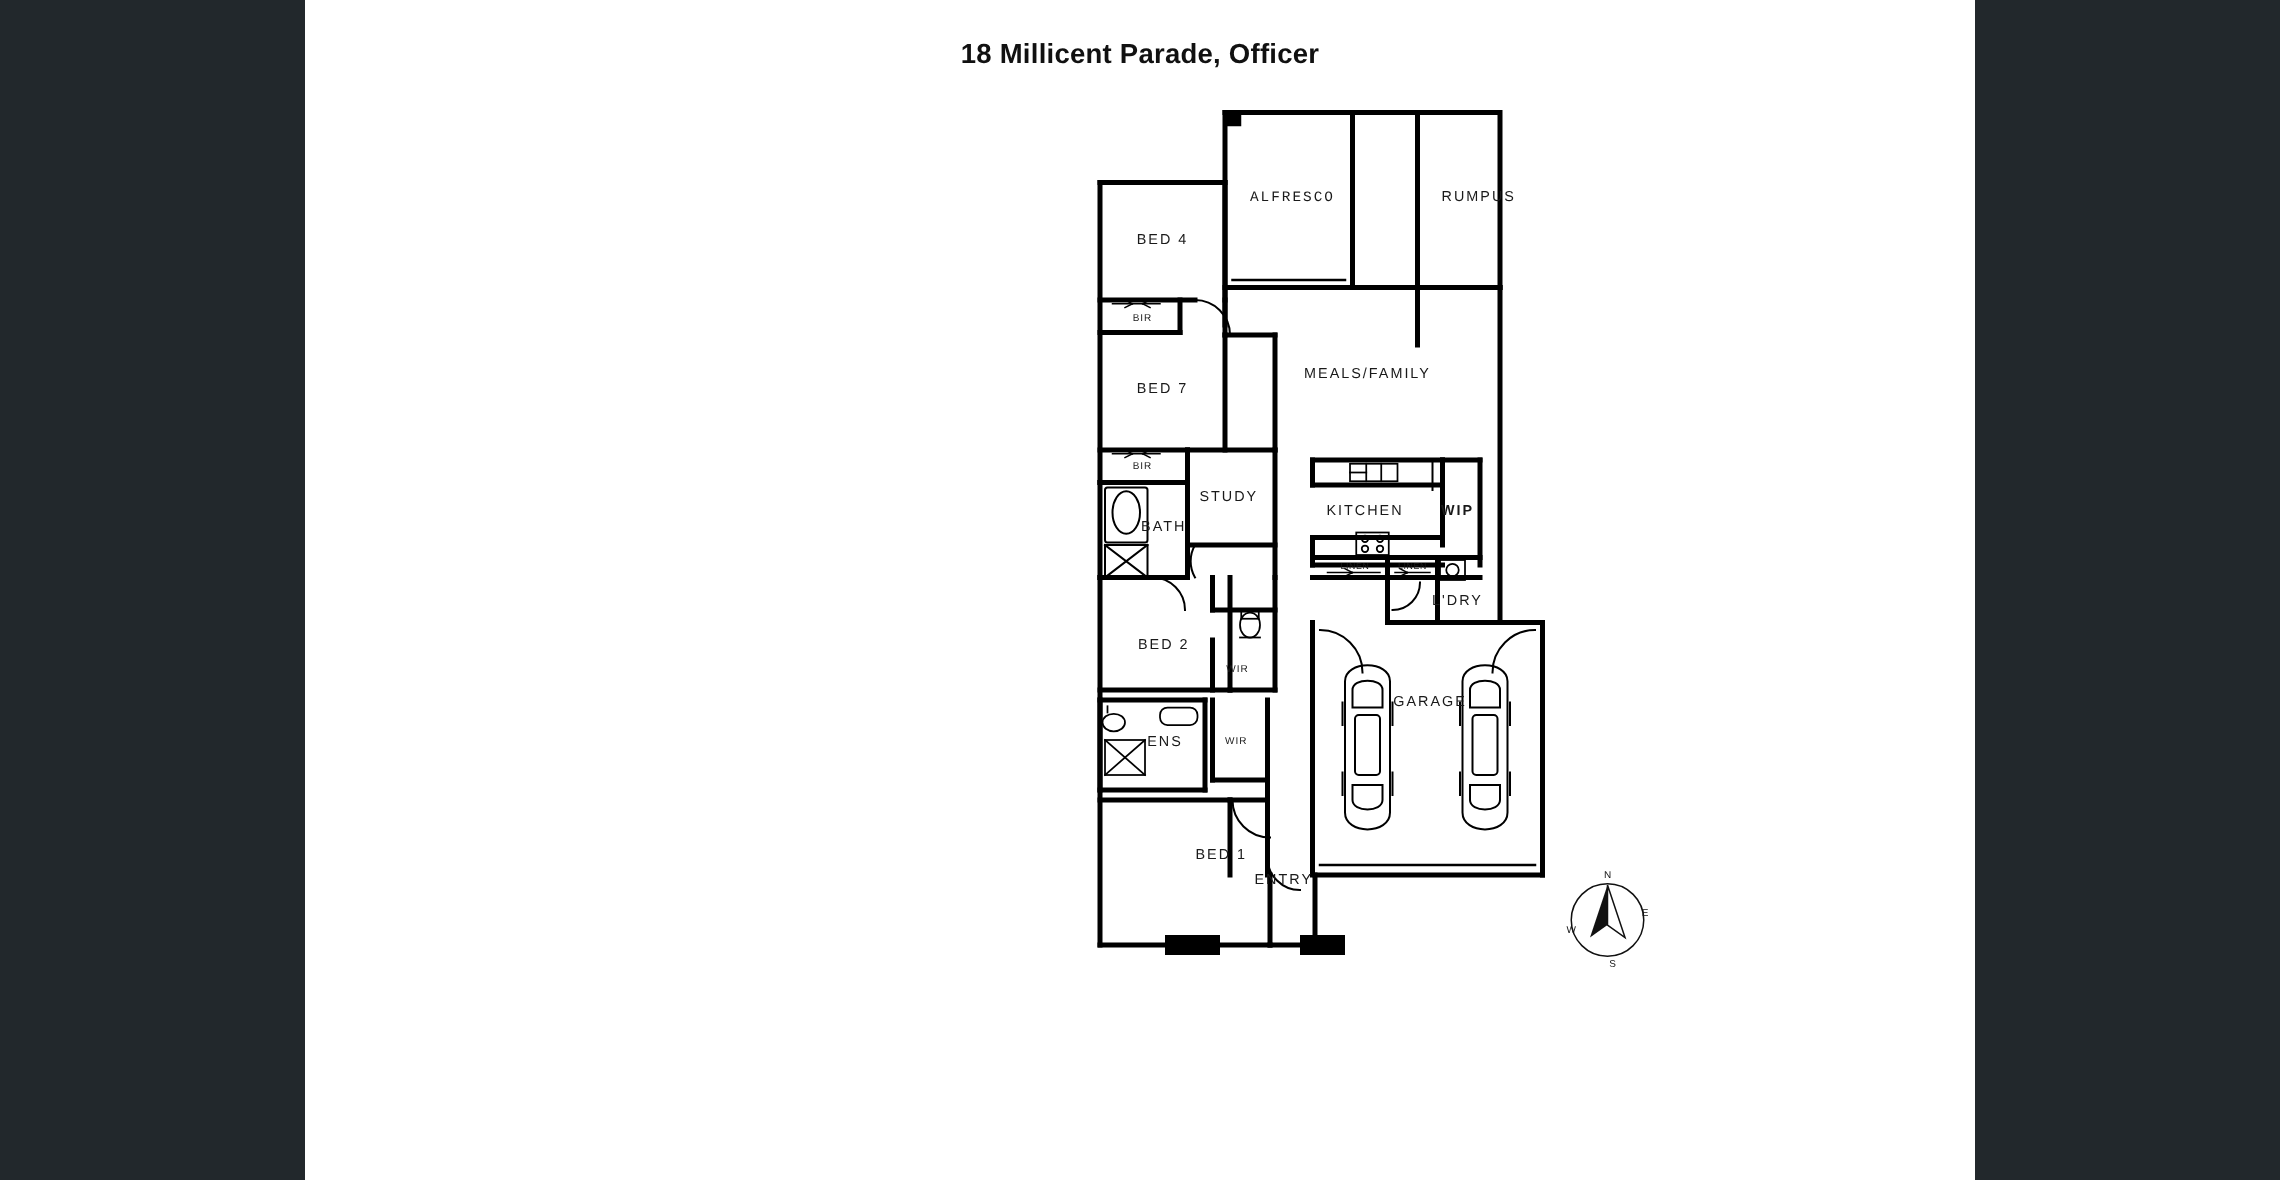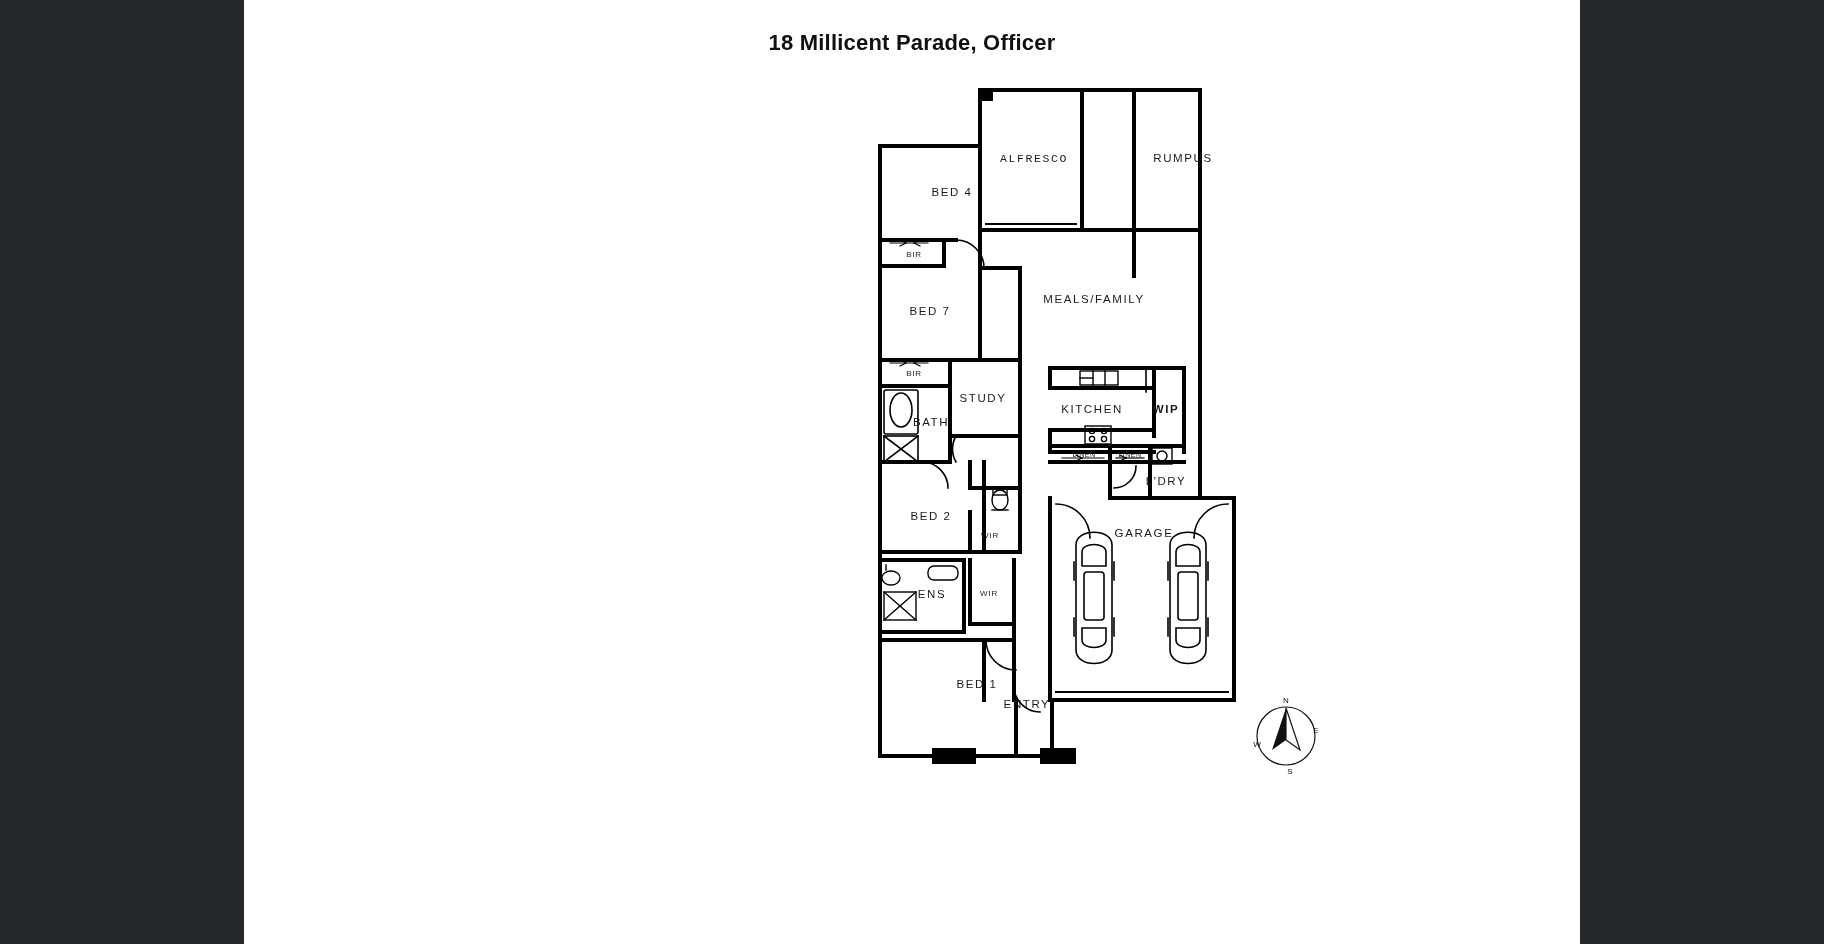--- a/index.html
+++ b/index.html
@@ -302,35 +302,35 @@
 
       <g>
         <circle cx="1042" cy="736" r="29" fill="none" stroke="#111" stroke-width="1.2"></circle>
         <path d="M 1028 750 L 1042 708 L 1042 740 Z" fill="#111" stroke="none"></path>
         <path d="M 1056 750 L 1042 708 L 1042 740 Z" fill="#ffffff" stroke="#111" stroke-width="1.2"></path>
       </g>
     </svg>
 
     <div class="rm-label" style="left:790px; top:158px;font-family:Liberation Mono, monospace;">ALFRESCO</div>
     <div class="rm-label" style="left:897px; top:158px;margin-left:42px;">RUMPUS</div>
-    <div class="rm-label" style="left:686px; top:192px;margin-left:22px;">BED 4</div>
+    <div class="rm-label" style="left:686px; top:192px;">BED 4</div>
     <div class="rm-label small" style="left:670px; top:254px;">BIR</div>
     <div class="rm-label" style="left:686px; top:311px;">BED 7</div>
     <div class="rm-label small" style="left:670px; top:373px;">BIR</div>
     <div class="rm-label" style="left:850px; top:299px;">MEALS/FAMILY</div>
     <div class="rm-label" style="left:739px; top:398px;">STUDY</div>
     <div class="rm-label" style="left:687px; top:422px;">BATH</div>
     <div class="rm-label" style="left:848px; top:409px;">KITCHEN</div>
     <div class="rm-label" style="left:922px; top:409px;font-weight:bold;">WIP</div>
     <div class="rm-label tiny" style="left:840px; top:454px;">LINEN</div>
     <div class="rm-label tiny" style="left:886px; top:454px;">LINEN</div>
     <div class="rm-label" style="left:922px; top:481px;">L'DRY</div>
     <div class="rm-label" style="left:687px; top:516px;">BED 2</div>
     <div class="rm-label small" style="left:746px; top:535px;">WIR</div>
-    <div class="rm-label" style="left:900px; top:533px;">GARAGE</div>
+    <div class="rm-label" style="left:900px; top:562px;">GARAGE</div>
     <div class="rm-label" style="left:688px; top:594px;">ENS</div>
     <div class="rm-label small" style="left:745px; top:593px;">WIR</div>
     <div class="rm-label" style="left:783px; top:674px;margin-top:30px;">ENTRY</div>
     <div class="rm-label" style="left:696px; top:684px;margin-left:37px;">BED 1</div>
 
     <div id="compass-labels">
       <span style="left:1042px; top:700px;">N</span>
       <span style="left:1072px; top:730px;">E</span>
       <span style="left:1046px; top:771px;">S</span>
       <span style="left:1013px; top:744px;">W</span>

